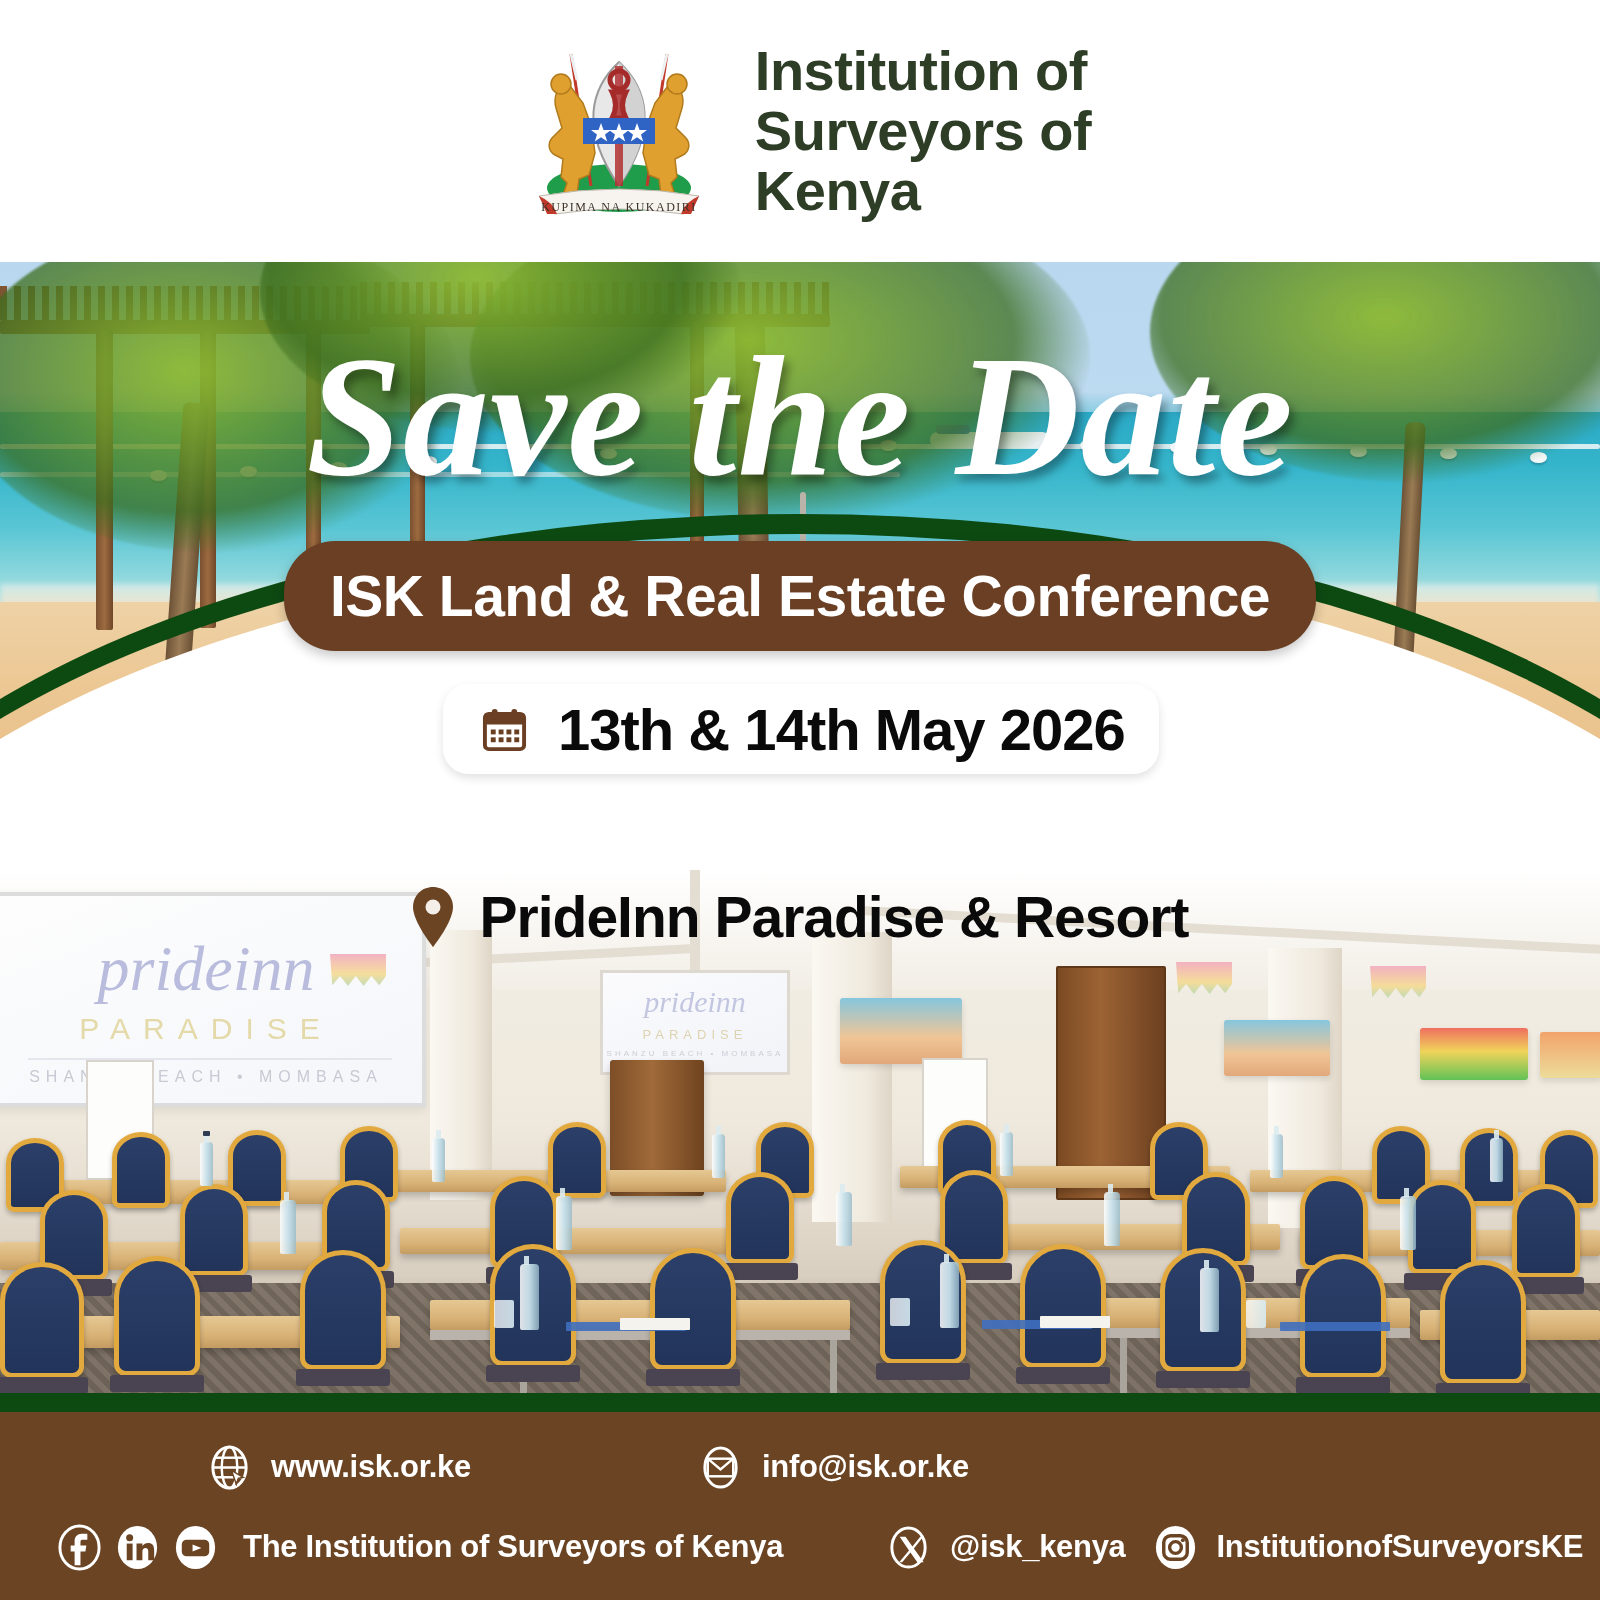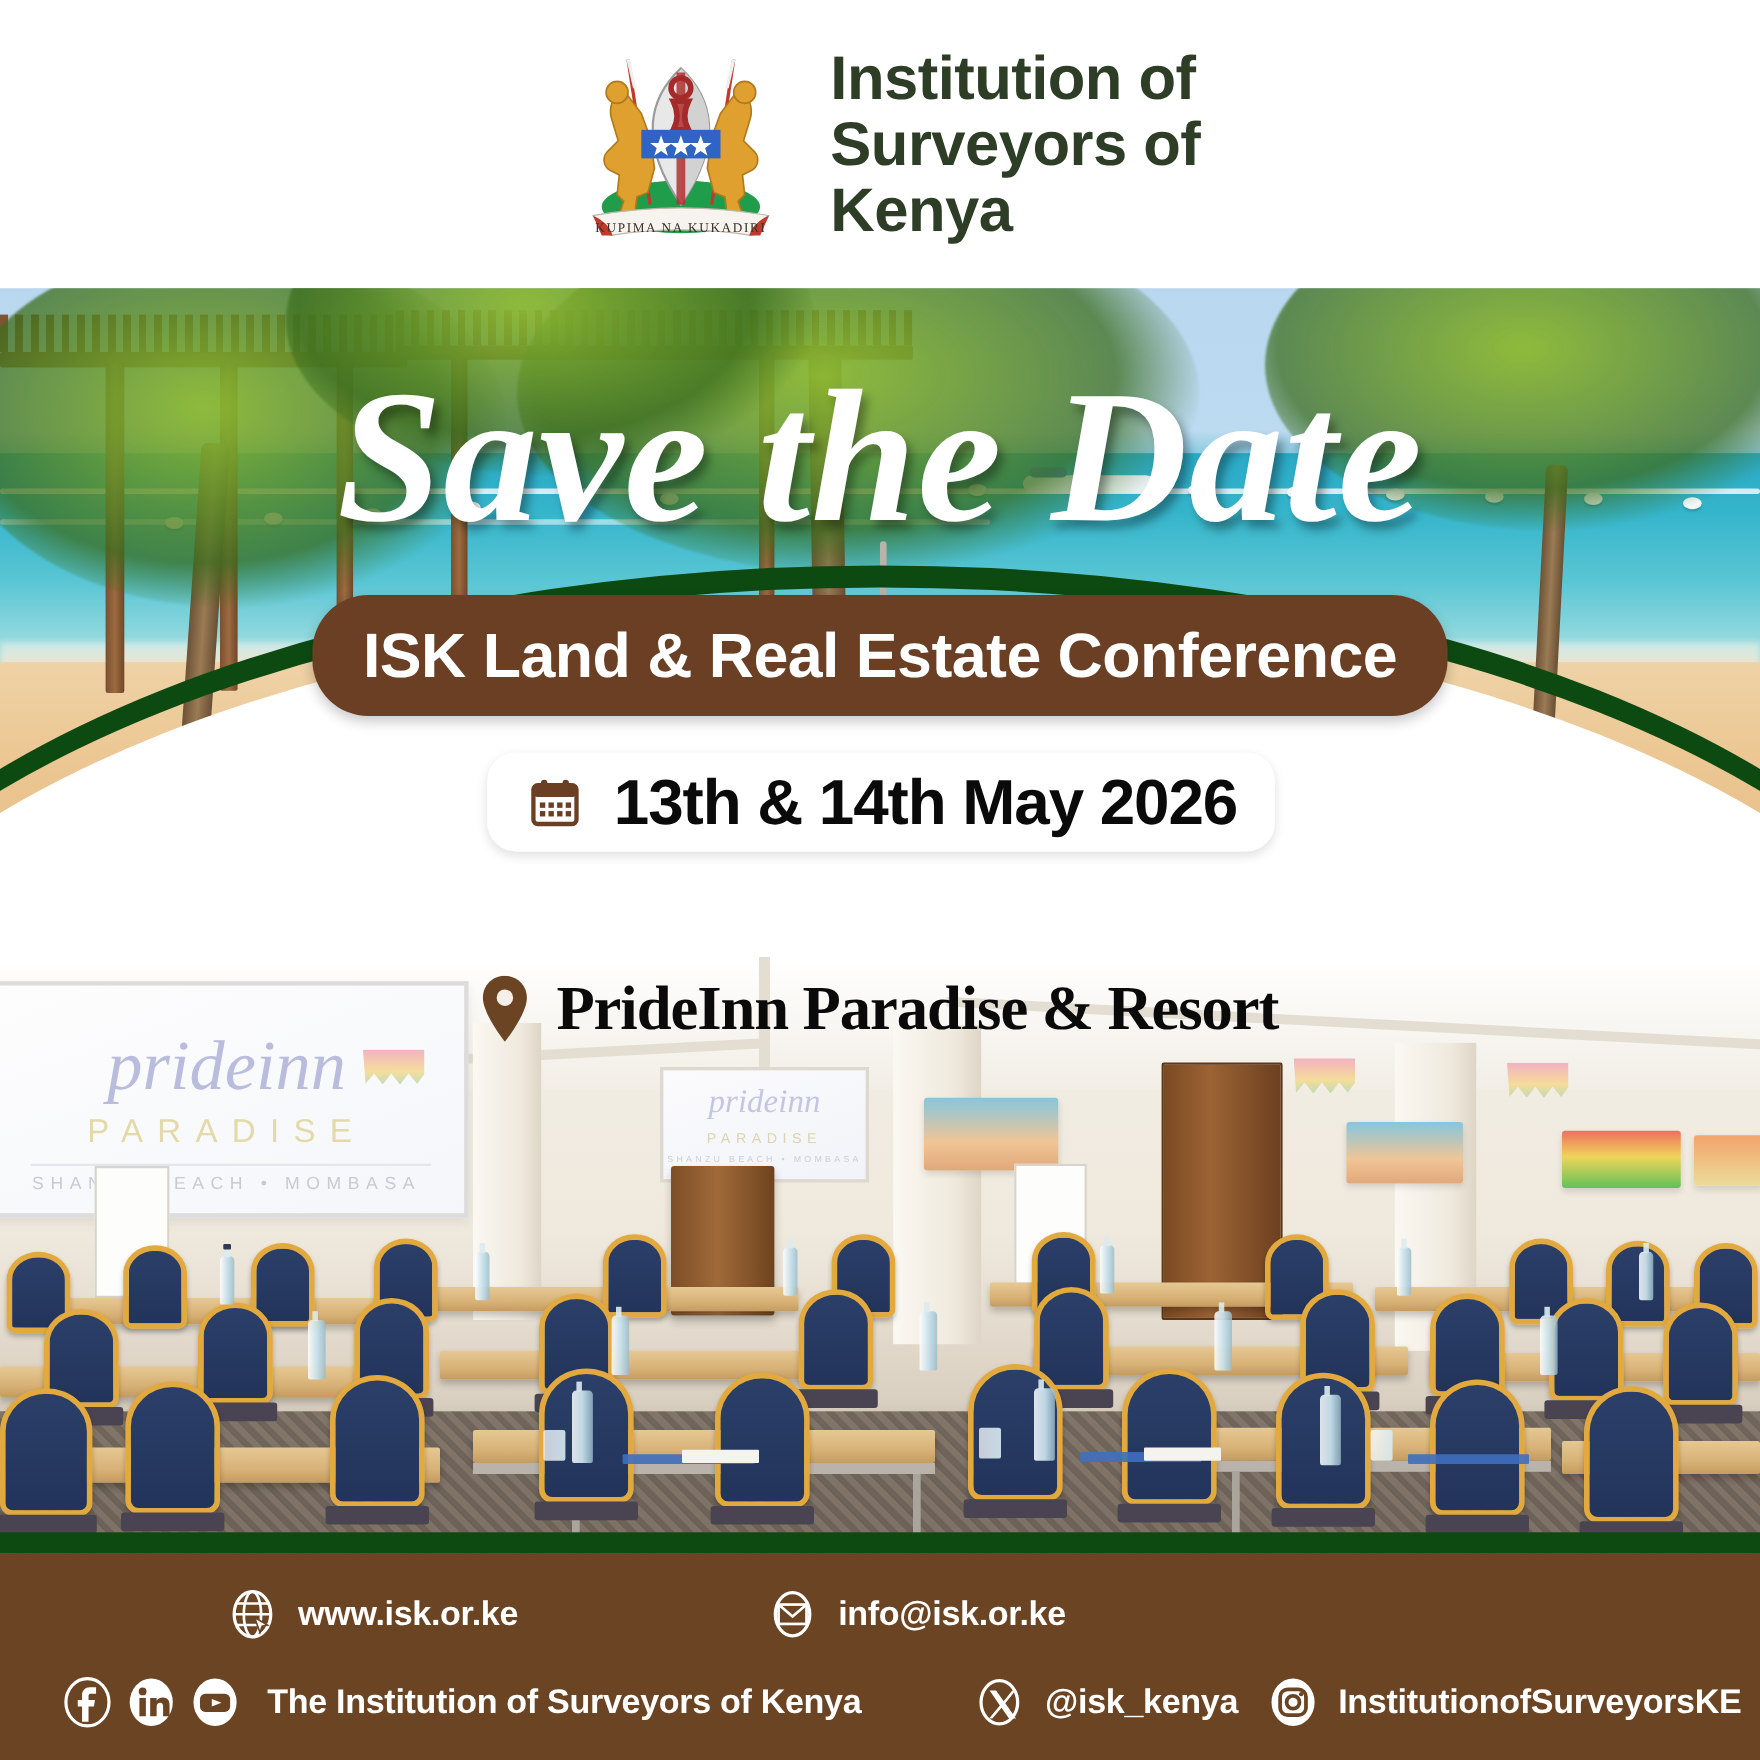--- a/index.html
+++ b/index.html
@@ -128,21 +128,21 @@
                   box-shadow:0 5px 12px rgba(0,0,0,.22); }
   .title-text { font-size:57px; font-weight:bold; color:#ffffff; letter-spacing:-0.5px; white-space:nowrap; }
 
   .date-pill { position:absolute; left:443px; top:684px; width:716px; height:90px;
                background:rgba(255,255,255,.74); border-radius:26px;
                display:flex; align-items:center; gap:30px; padding-left:38px;
                box-shadow:0 4px 10px rgba(0,0,0,.12); }
   .date-text { font-size:58px; font-weight:bold; color:#0a0a0a; letter-spacing:-1px; white-space:nowrap; }
 
   .venue-row { position:absolute; left:0; right:0; top:884px; display:flex;
-               align-items:center; justify-content:center; gap:26px;font-family:Liberation Serif, serif; }
+               align-items:center; justify-content:center; gap:26px; }
   .venue-text { font-size:57px; font-weight:bold; color:#0a0a0a; letter-spacing:-1px; white-space:nowrap; }
 
   
   .green-strip { position:absolute; left:0; top:1393px; width:1600px; height:19px; background:#0d4a12; }
   .footer { position:absolute; left:0; top:1412px; width:1600px; height:188px; background:#6b4423; }
   .f-row { position:absolute; left:0; width:1600px; display:flex; align-items:center; }
   .f-row-1 { top:18px; height:74px; }
   .f-row-2 { top:96px; height:78px; }
   .f-item { display:flex; align-items:center; gap:18px; }
   .f-text { color:#ffffff; font-size:31px; font-weight:bold; white-space:nowrap; letter-spacing:-0.3px; }

